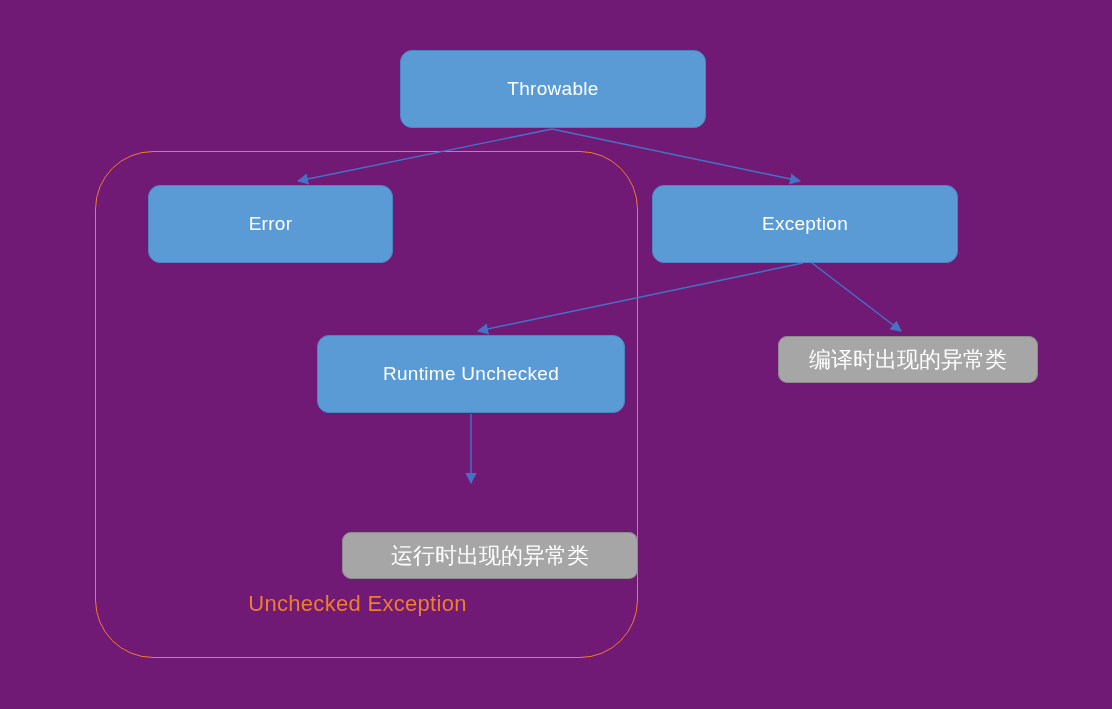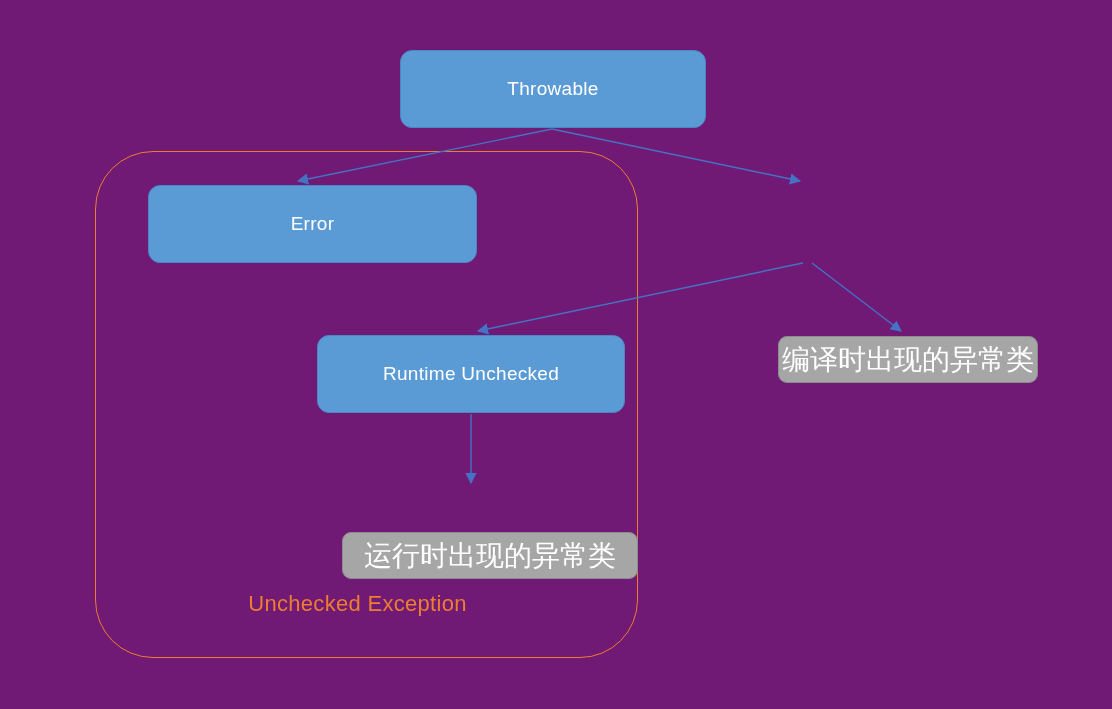--- a/index.html
+++ b/index.html
@@ -23,24 +23,24 @@
     background:#5B9BD5;
     border:1px solid #4A86C4;
     border-radius:12px;
     font-size:19px;
     letter-spacing:0.3px;
   }
   .node.gray{
     background:#A6A6A6;
     border:1px solid #8C8C8C;
     border-radius:9px;
-    font-size:28px;
+    font-size:22px;
   }
   .n-throwable{left:400px;top:50px;width:306px;height:78px;}
-  .n-error{left:148px;top:185px;width:329px;height:78px;}
+  .n-error{left:148px;top:185px;width:245px;height:78px;}
   .n-exception{left:652px;top:185px;width:306px;height:78px;}
   .n-runtime{left:317px;top:335px;width:308px;height:78px;}
   .n-compile-note{left:778px;top:336px;width:260px;height:47px;}
   .n-runtime-note{left:342px;top:488px;width:296px;height:47px;margin-top:44px;}
   .group-box{
     position:absolute;
     left:95px;top:151px;width:543px;height:507px;
     box-sizing:border-box;
     border:1.5px solid #ED7D31;
     border-radius:58px;
@@ -78,20 +78,23 @@
   </svg>
 
   <div class="node blue n-throwable">
     <span>Throwable</span>
   </div>
 
   <div class="node blue n-error">
     <span>Error</span>
   </div>
 
+  <div class="node blue n-exception">
+    <span>Exception</span>
+  </div>
 
   <div class="node blue n-runtime">
     <span>Runtime Unchecked</span>
   </div>
 
   <div class="node gray n-compile-note">
     <span>编译时出现的异常类</span>
   </div>
 
   <div class="node gray n-runtime-note">

